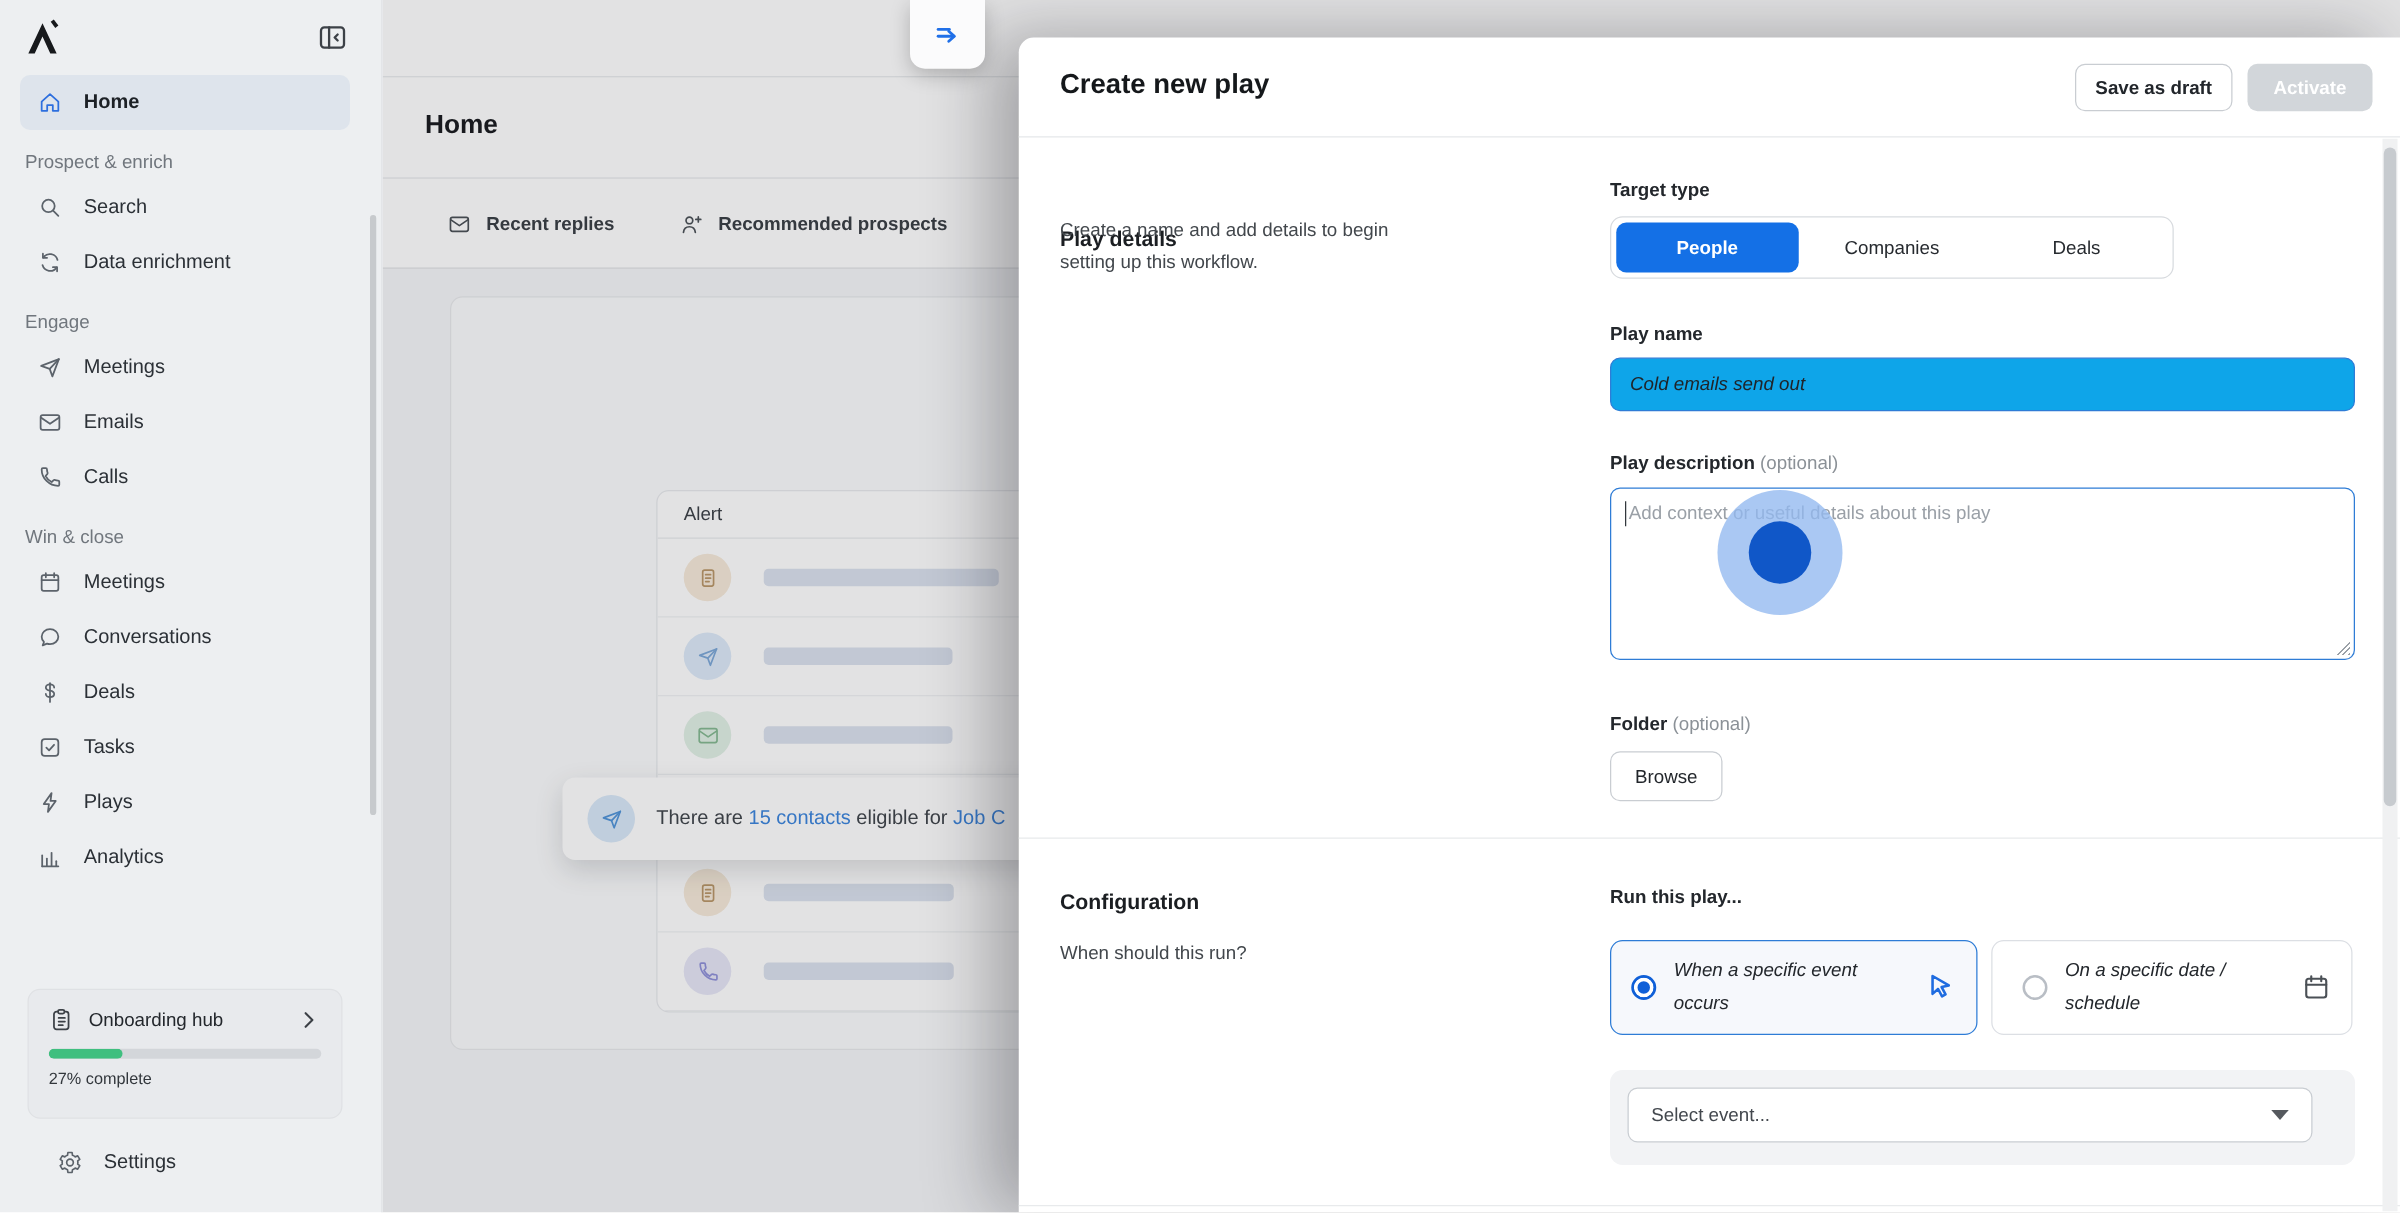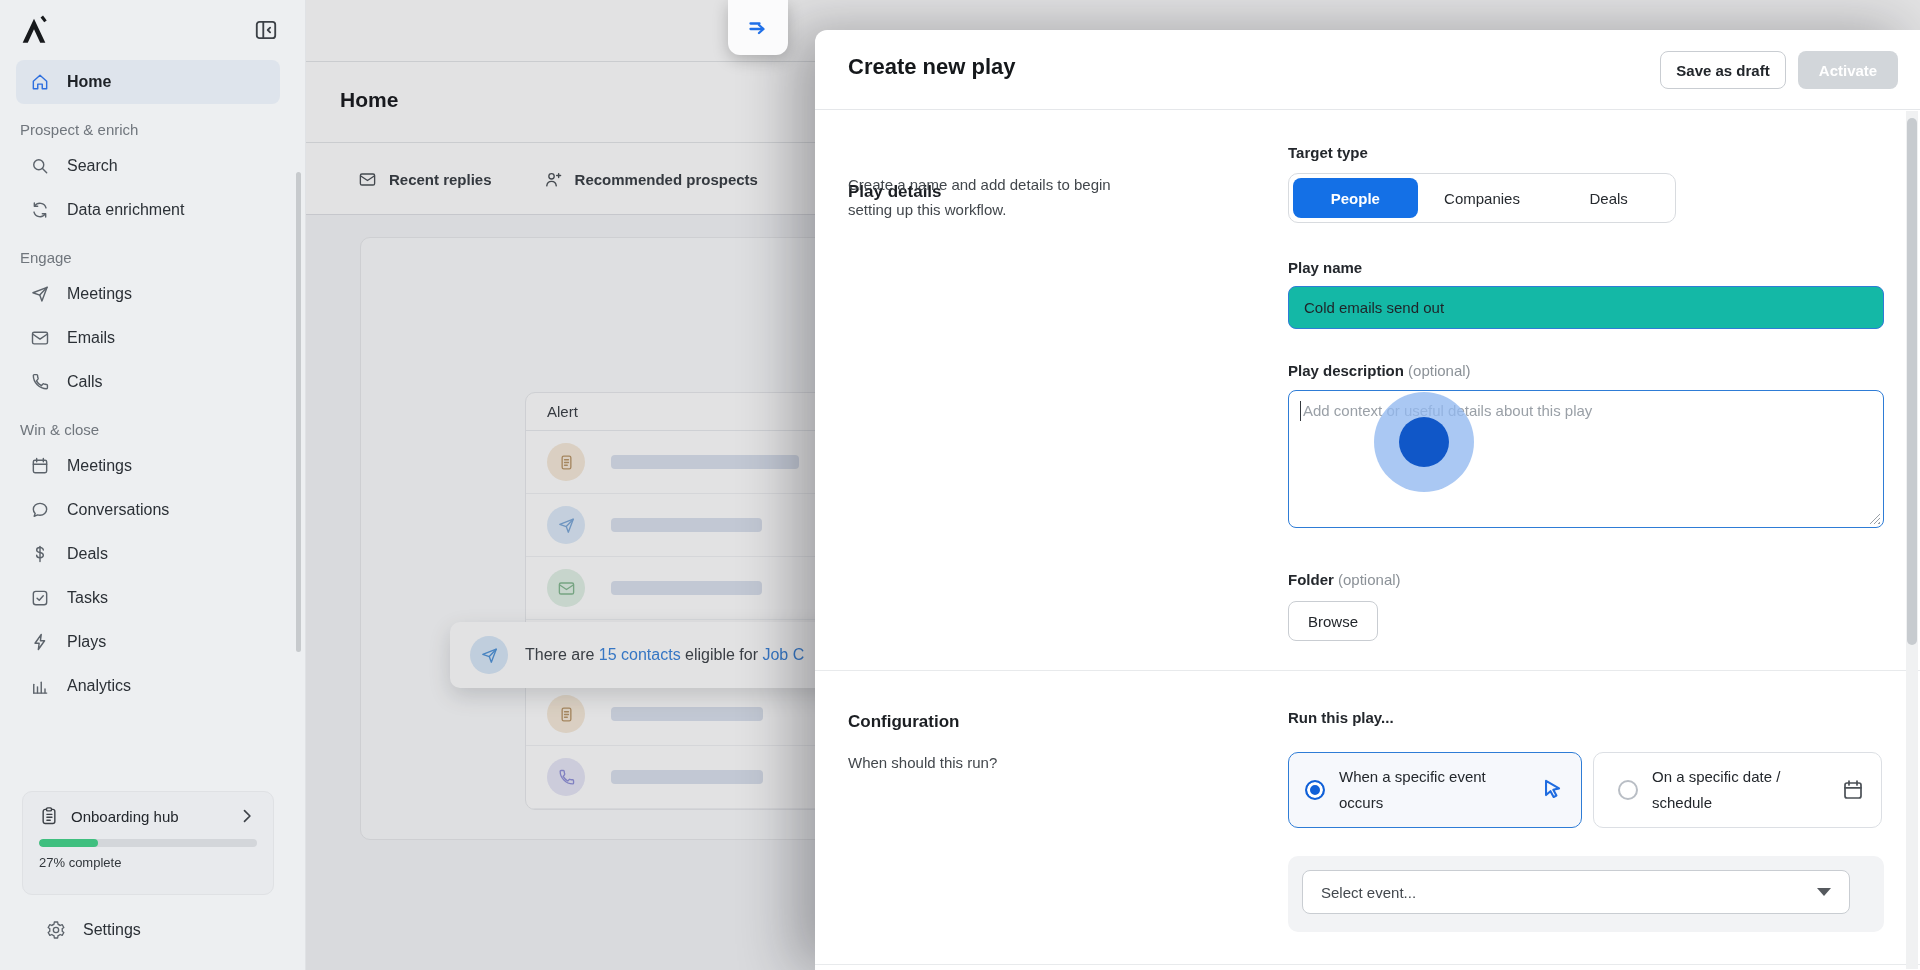--- a/index.html
+++ b/index.html
@@ -79,29 +79,29 @@
   .btn { display:flex; align-items:center; justify-content:center; border-radius:8px; font-size:15px; font-weight:700; cursor:pointer; }
   #save-draft-btn { position:absolute; left:845px; top:21px; width:126px; height:38px;
                     background:#fff; border:1px solid #c9cdd2; color:#22262b; }
   #activate-btn { position:absolute; left:983px; top:21px; width:100px; height:38px;
                   background:#d2d6da; color:#ffffff; }
   .sec-heading { font-size:17px; font-weight:700; color:#1b1e22; }
   .sec-sub { font-size:15px; color:#42474c; line-height:25px; }
   .field-label { font-size:15px; font-weight:700; color:#23272c; }
   .optional { font-weight:400; color:#8b9197; }
 
-  #seg-root { position:absolute; left:473px; top:143px; width:388px; height:50px; border:1px solid #d8dbdf;
+  #seg-root { position:absolute; left:473px; top:143px; width:451px; height:50px; border:1px solid #d8dbdf;
               border-radius:10px; background:#fff; display:flex; padding:4px; gap:2px; }
   .seg-item { flex:1; display:flex; align-items:center; justify-content:center; border-radius:8px;
               font-size:15px; color:#262a2f; cursor:pointer; }
   .seg-item.selected { background:#1470e6; color:#ffffff; font-weight:700; }
 
   #play-name-input { position:absolute; left:473px; top:256px; width:596px; height:43px;
                      border:1.5px solid #2e7cd6; border-radius:8px; display:flex; align-items:center;
-                     padding-left:15px; font-size:15px; color:#1f2328; background:#14b8a6; }
+                     padding-left:15px; font-size:15px; color:#1f2328; background:#0ea5e9;font-style:italic; }
   #desc-box { position:absolute; left:473px; top:360px; width:596px; height:138px;
               border:1.5px solid #2e7cd6; border-radius:8px; background:#fff; padding:11px 14px; }
   #desc-placeholder { font-size:15px; color:#9aa0a7; }
   #desc-caret { position:absolute; left:11px; top:10px; width:1px; height:20px; background:#33383d; }
   #resize-handle { position:absolute; right:3px; bottom:3px; width:11px; height:11px;
     background:repeating-linear-gradient(135deg, transparent 0 2px, #9aa0a7 2px 3px); 
     clip-path:polygon(100% 0, 100% 100%, 0 100%); }
   #click-ind { position:absolute; left:559px; top:362px; width:100px; height:100px; border-radius:50%;
                background:rgba(146,184,240,.78); display:flex; align-items:center; justify-content:center; pointer-events:none; }
   #click-ind::after { content:""; width:50px; height:50px; border-radius:50%; background:#1057c8; display:block; }
@@ -109,21 +109,21 @@
   #browse-btn { position:absolute; left:473px; top:571px; width:90px; height:40px;
                 background:#fff; border:1px solid #c9cdd2; color:#22262b; font-weight:400; }
   .drawer-divider { position:absolute; left:0; width:100%; height:1px; background:#e8eaec; }
 
   .radio-card { position:absolute; top:722px; height:76px; border-radius:10px; display:flex;
                 align-items:center; padding:0 16px; gap:14px; cursor:pointer; background:#fff; border:1px solid #dcdfe4; }
   .radio-card.selected { border:1.5px solid #2e7cd6; background:#f6f8fc; }
   .radio-dot { width:20px; height:20px; border-radius:50%; flex:0 0 auto; }
   .radio-dot.on { background:#1060d8; box-shadow:inset 0 0 0 3px #fff, inset 0 0 0 10px #1060d8; border:2px solid #1060d8; }
   .radio-dot.off { border:2px solid #b9bec5; background:#fff; }
-  .radio-label { font-size:15px; color:#23272c; line-height:26px; flex:1; }
+  .radio-label { font-size:15px; color:#23272c; line-height:26px; flex:1;font-style:italic; }
   .radio-trail { width:26px; height:26px; flex:0 0 auto; }
   .radio-trail.blue { color:#1f6ce0; } .radio-trail.gray { color:#4b5056; width:24px; height:24px; }
 
   #event-panel { position:absolute; left:473px; top:826px; width:596px; height:76px; background:#f2f3f5; border-radius:10px; }
   #event-select { position:absolute; left:14px; top:14px; width:548px; height:44px; background:#fff;
                   border:1px solid #c9cdd2; border-radius:8px; display:flex; align-items:center;
                   padding:0 18px; font-size:15px; color:#43484e; cursor:pointer; }
   #event-caret { margin-left:auto; width:0; height:0; border-left:7px solid transparent;
                  border-right:7px solid transparent; border-top:8px solid #55595e; }
 

